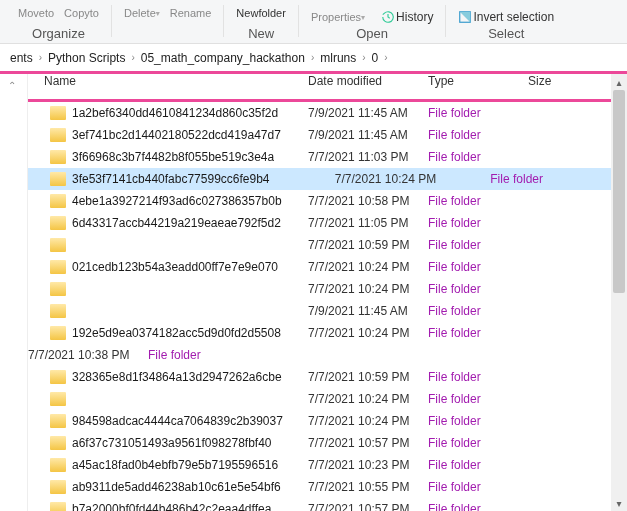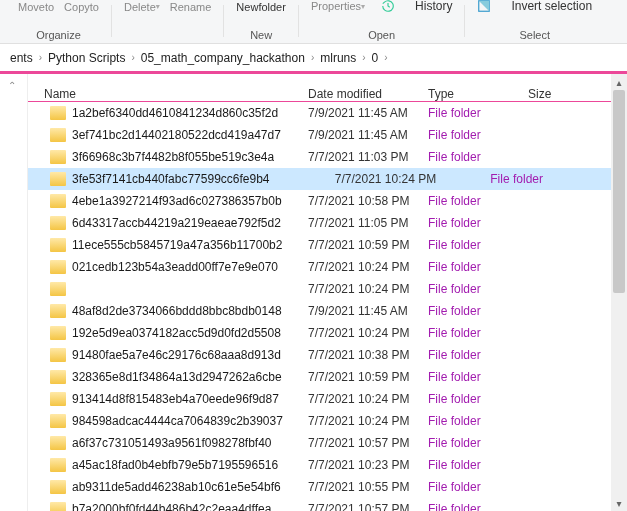--- a/index.html
+++ b/index.html
@@ -5,39 +5,39 @@
   * { box-sizing: border-box; margin: 0; padding: 0; font-family: "Segoe UI", Arial, sans-serif; }
   body { width: 627px; height: 511px; overflow: hidden; background: #fff; color: #1a1a1a; font-size: 12px; position: relative; }
 
   
   .ribbon { height: 44px; background: #f5f6f7; border-bottom: 1px solid #e0e0e0; display: flex; align-items: flex-end; padding: 0 8px; }
   .ribbon-group { display: flex; flex-direction: column; align-items: center; padding: 0 10px 2px; height: 100%; justify-content: flex-end; min-width: 0; }
   .ribbon-row { display: flex; align-items: center; gap: 10px; height: 22px; }
   .ribbon-item { display: flex; flex-direction: row; align-items: center; font-size: 11px; color: #888; gap: 0; }
   .ribbon-item.dark span { color: #333; }
   .ribbon-item .chev { font-size: 8px; color: #aaa; }
-  .ribbon-label { font-size: 11px; color: #555; margin-top: 16px; }
+  .ribbon-label { font-size: 13px; color: #555; margin-top: 2px; }
   .ribbon-sep { width: 1px; height: 32px; background: #e2e2e2; margin: 0 2px 6px; align-self: flex-end;}
   .ribbon-inline { display: flex; align-items: center; gap: 16px; font-size: 12px; color: #333; }
-  .ribbon-inline .ic { display: inline-flex; align-items: center; gap: 20px; }
+  .ribbon-inline .ic { display: inline-flex; align-items: center; gap: 1px; }
   .ribbon-inline svg { width: 14px; height: 14px; }
 
   
   .breadcrumb { height: 30px; border-bottom: 3px solid #ec4899; display: flex; align-items: center; padding: 0 6px; font-size: 12px; color: #222; }
   .breadcrumb .crumb { padding: 0 4px; white-space: nowrap; }
   .breadcrumb .sep { color: #888; font-size: 10px; padding: 0 2px; }
 
   
   .main { display: flex; height: calc(100% - 74px); }
   .nav-pane { width: 28px; background: #fff; border-right: 1px solid #eee; }
   .nav-pane .expander { font-size: 10px; color: #888; padding: 6px 8px; }
 
   .list { flex: 1; overflow: hidden; }
 
-  .cols { display: flex; height: 28px; align-items: flex-end; border-bottom: 1px solid #ec4899; font-size: 12px; color: #333; }
+  .cols { display: flex; height: 28px; align-items: flex-start; border-bottom: 3px solid #ec4899; font-size: 12px; color: #333; }
   .col-name { width: 280px; padding-left: 16px; }
   .col-date { width: 120px; }
   .col-type { width: 100px; }
   .col-size { flex: 1; }
   .col-head { cursor: default; }
 
   .rows { overflow-y: auto; height: calc(100% - 28px); }
   .row { display: flex; height: 22px; align-items: center; font-size: 12px; }
   .row.selected { background: #cce8ff; gap: 43px; }
   .cell-name { width: 280px; padding-left: 22px; display: flex; align-items: center; gap: 6px; overflow: hidden; }
@@ -205,21 +205,20 @@
             <span class="folder-icon"></span>
             <span class="label">6d43317accb44219a219eaeae792f5d2</span>
           </div>
           <div class="cell-date">7/7/2021 11:05 PM</div>
           <div class="cell-type">File folder</div>
           <div class="cell-size"></div>
         </div>
         <div class="row">
           <div class="cell-name">
             <span class="folder-icon"></span>
-            <span class="label">11ece555cb5845719a47a356b11700b2</span>
           </div>
           <div class="cell-date">7/7/2021 10:59 PM</div>
           <div class="cell-type">File folder</div>
           <div class="cell-size"></div>
         </div>
         <div class="row">
           <div class="cell-name">
             <span class="folder-icon"></span>
             <span class="label">021cedb123b54a3eadd00ff7e7e9e070</span>
           </div>
@@ -231,57 +230,51 @@
           <div class="cell-name">
             <span class="folder-icon"></span>
           </div>
           <div class="cell-date">7/7/2021 10:24 PM</div>
           <div class="cell-type">File folder</div>
           <div class="cell-size"></div>
         </div>
         <div class="row">
           <div class="cell-name">
             <span class="folder-icon"></span>
-            <span class="label">48af8d2de3734066bddd8bbc8bdb0148</span>
           </div>
           <div class="cell-date">7/9/2021 11:45 AM</div>
           <div class="cell-type">File folder</div>
           <div class="cell-size"></div>
         </div>
         <div class="row">
           <div class="cell-name">
             <span class="folder-icon"></span>
             <span class="label">192e5d9ea0374182acc5d9d0fd2d5508</span>
           </div>
           <div class="cell-date">7/7/2021 10:24 PM</div>
           <div class="cell-type">File folder</div>
           <div class="cell-size"></div>
         </div>
         <div class="row">
-          <div class="cell-name">
-            <span class="folder-icon"></span>
-            <span class="label">91480fae5a7e46c29176c68aaa8d913d</span>
-          </div>
           <div class="cell-date">7/7/2021 10:38 PM</div>
           <div class="cell-type">File folder</div>
           <div class="cell-size"></div>
         </div>
         <div class="row">
           <div class="cell-name">
             <span class="folder-icon"></span>
             <span class="label">328365e8d1f34864a13d2947262a6cbe</span>
           </div>
           <div class="cell-date">7/7/2021 10:59 PM</div>
           <div class="cell-type">File folder</div>
           <div class="cell-size"></div>
         </div>
         <div class="row">
           <div class="cell-name">
             <span class="folder-icon"></span>
-            <span class="label">913414d8f815483eb4a70eede96f9d87</span>
           </div>
           <div class="cell-date">7/7/2021 10:24 PM</div>
           <div class="cell-type">File folder</div>
           <div class="cell-size"></div>
         </div>
         <div class="row">
           <div class="cell-name">
             <span class="folder-icon"></span>
             <span class="label">984598adcac4444ca7064839c2b39037</span>
           </div>

